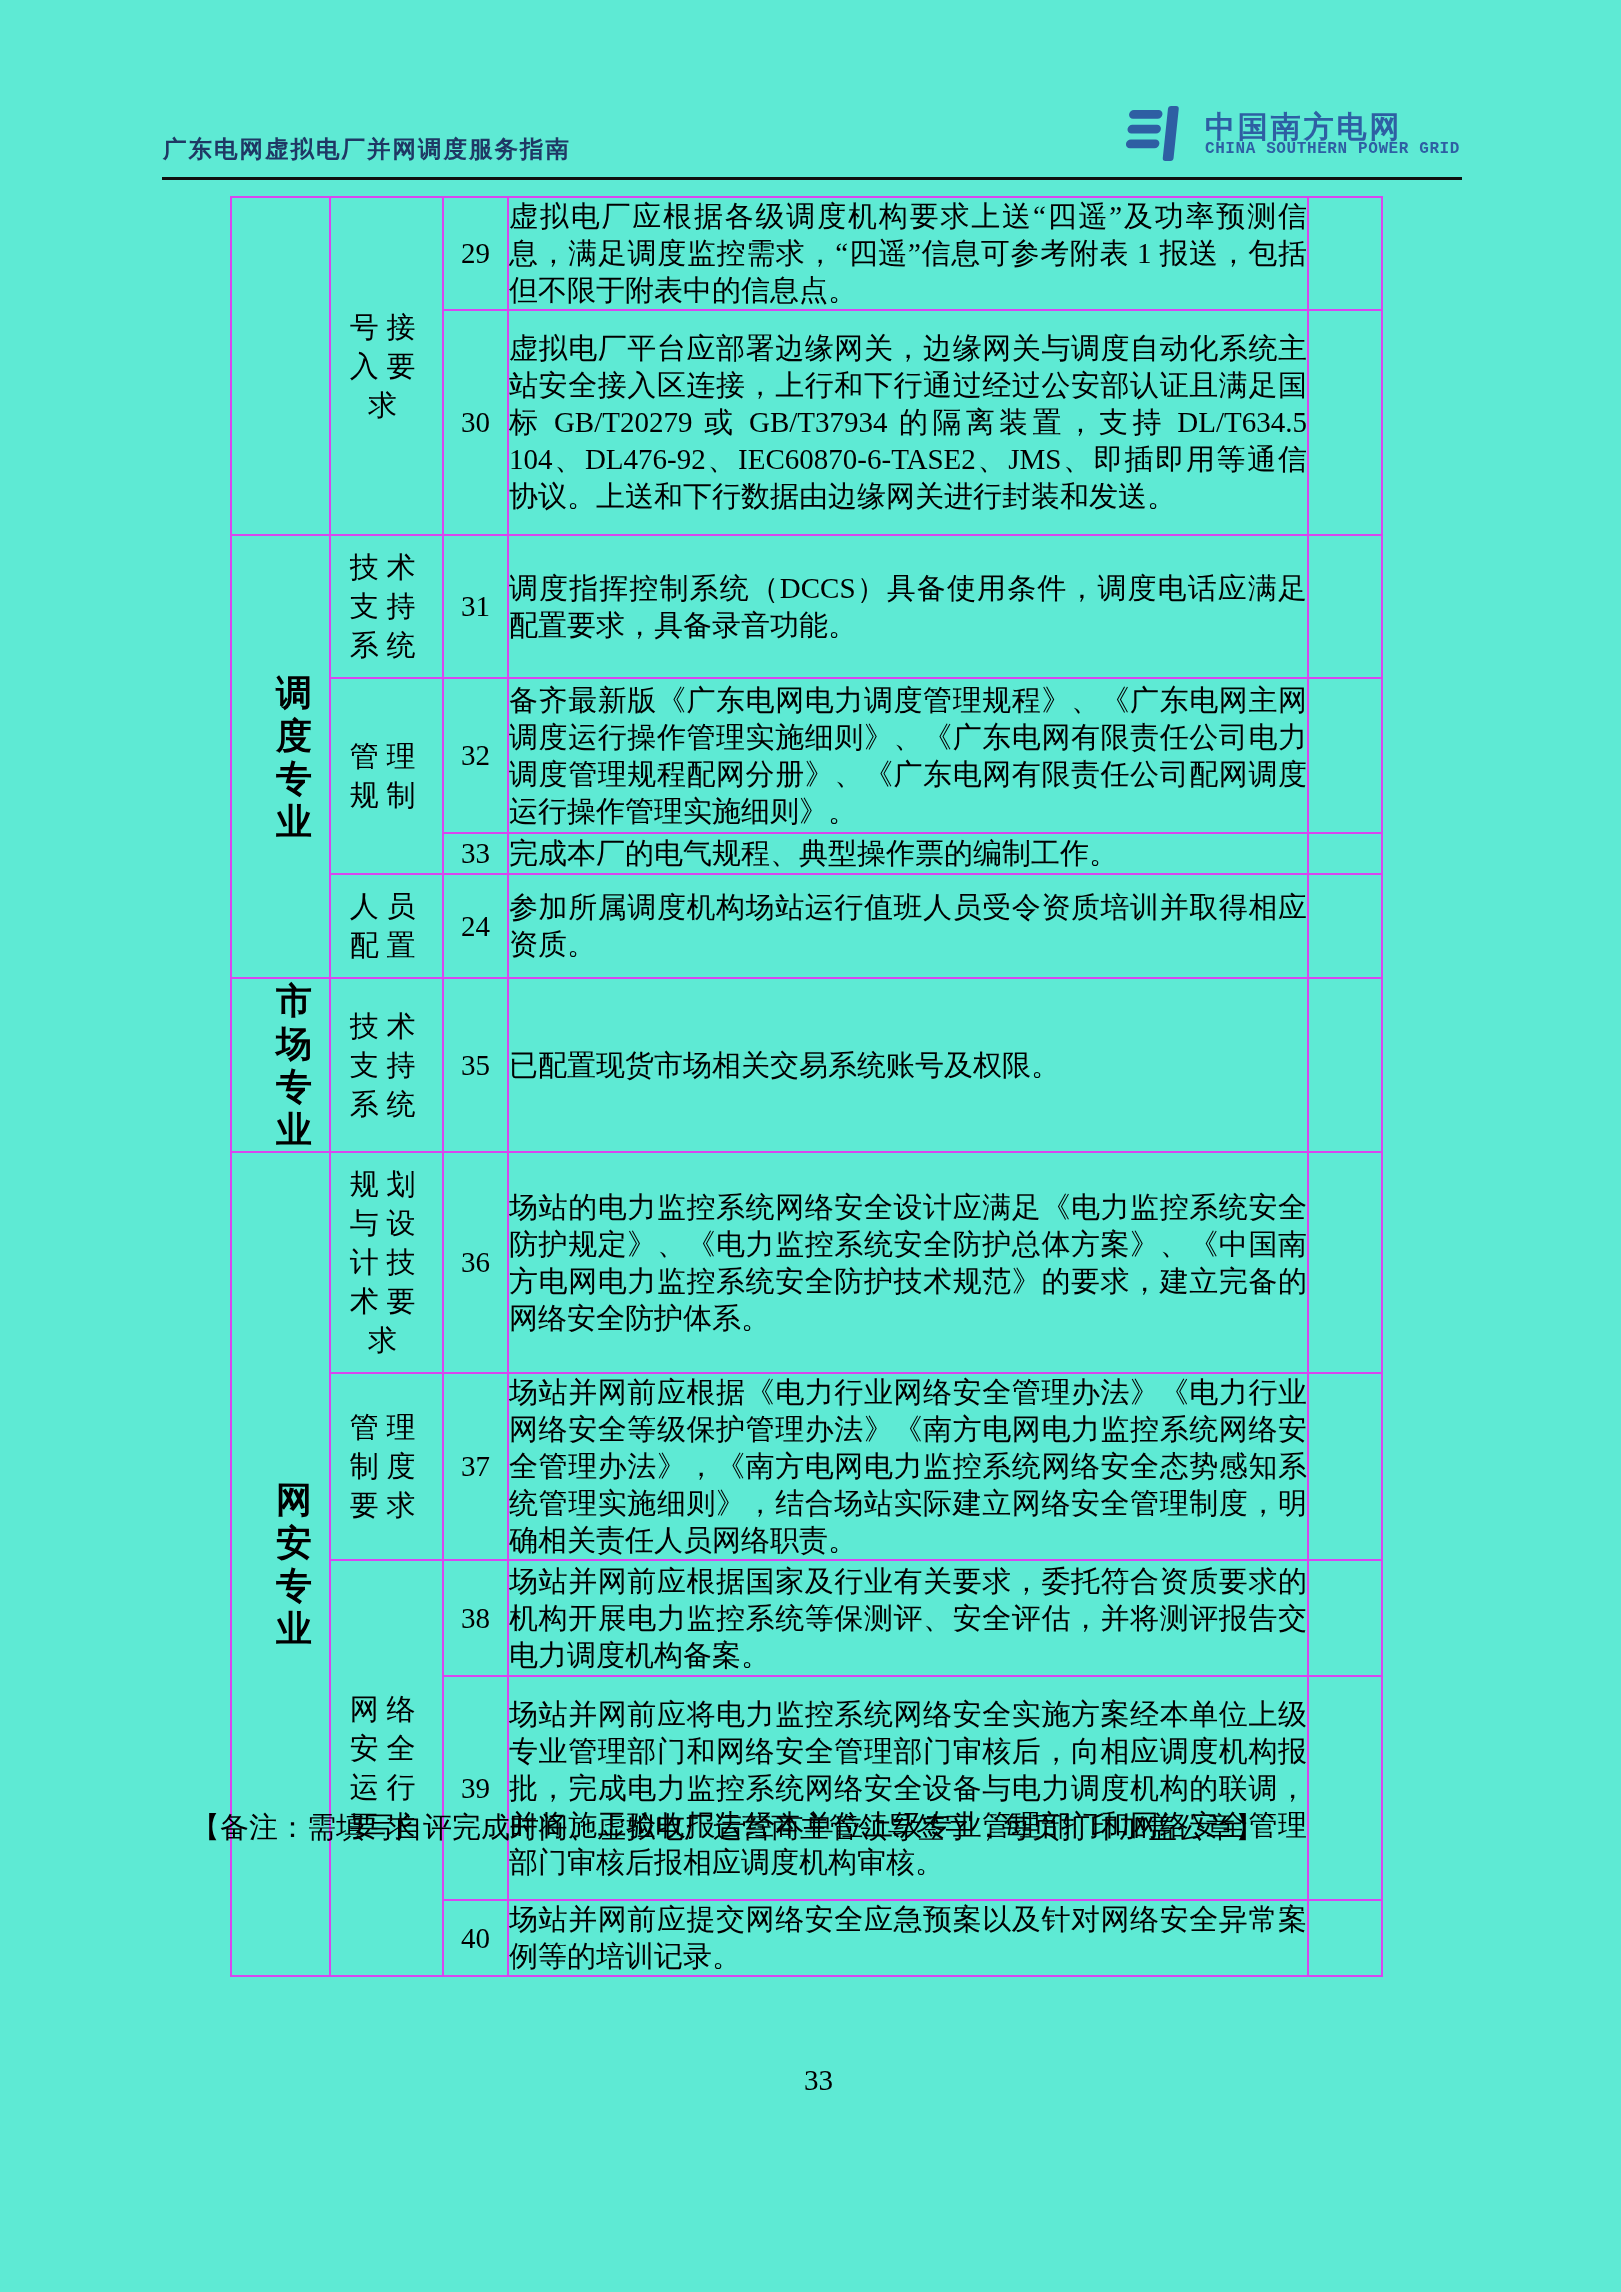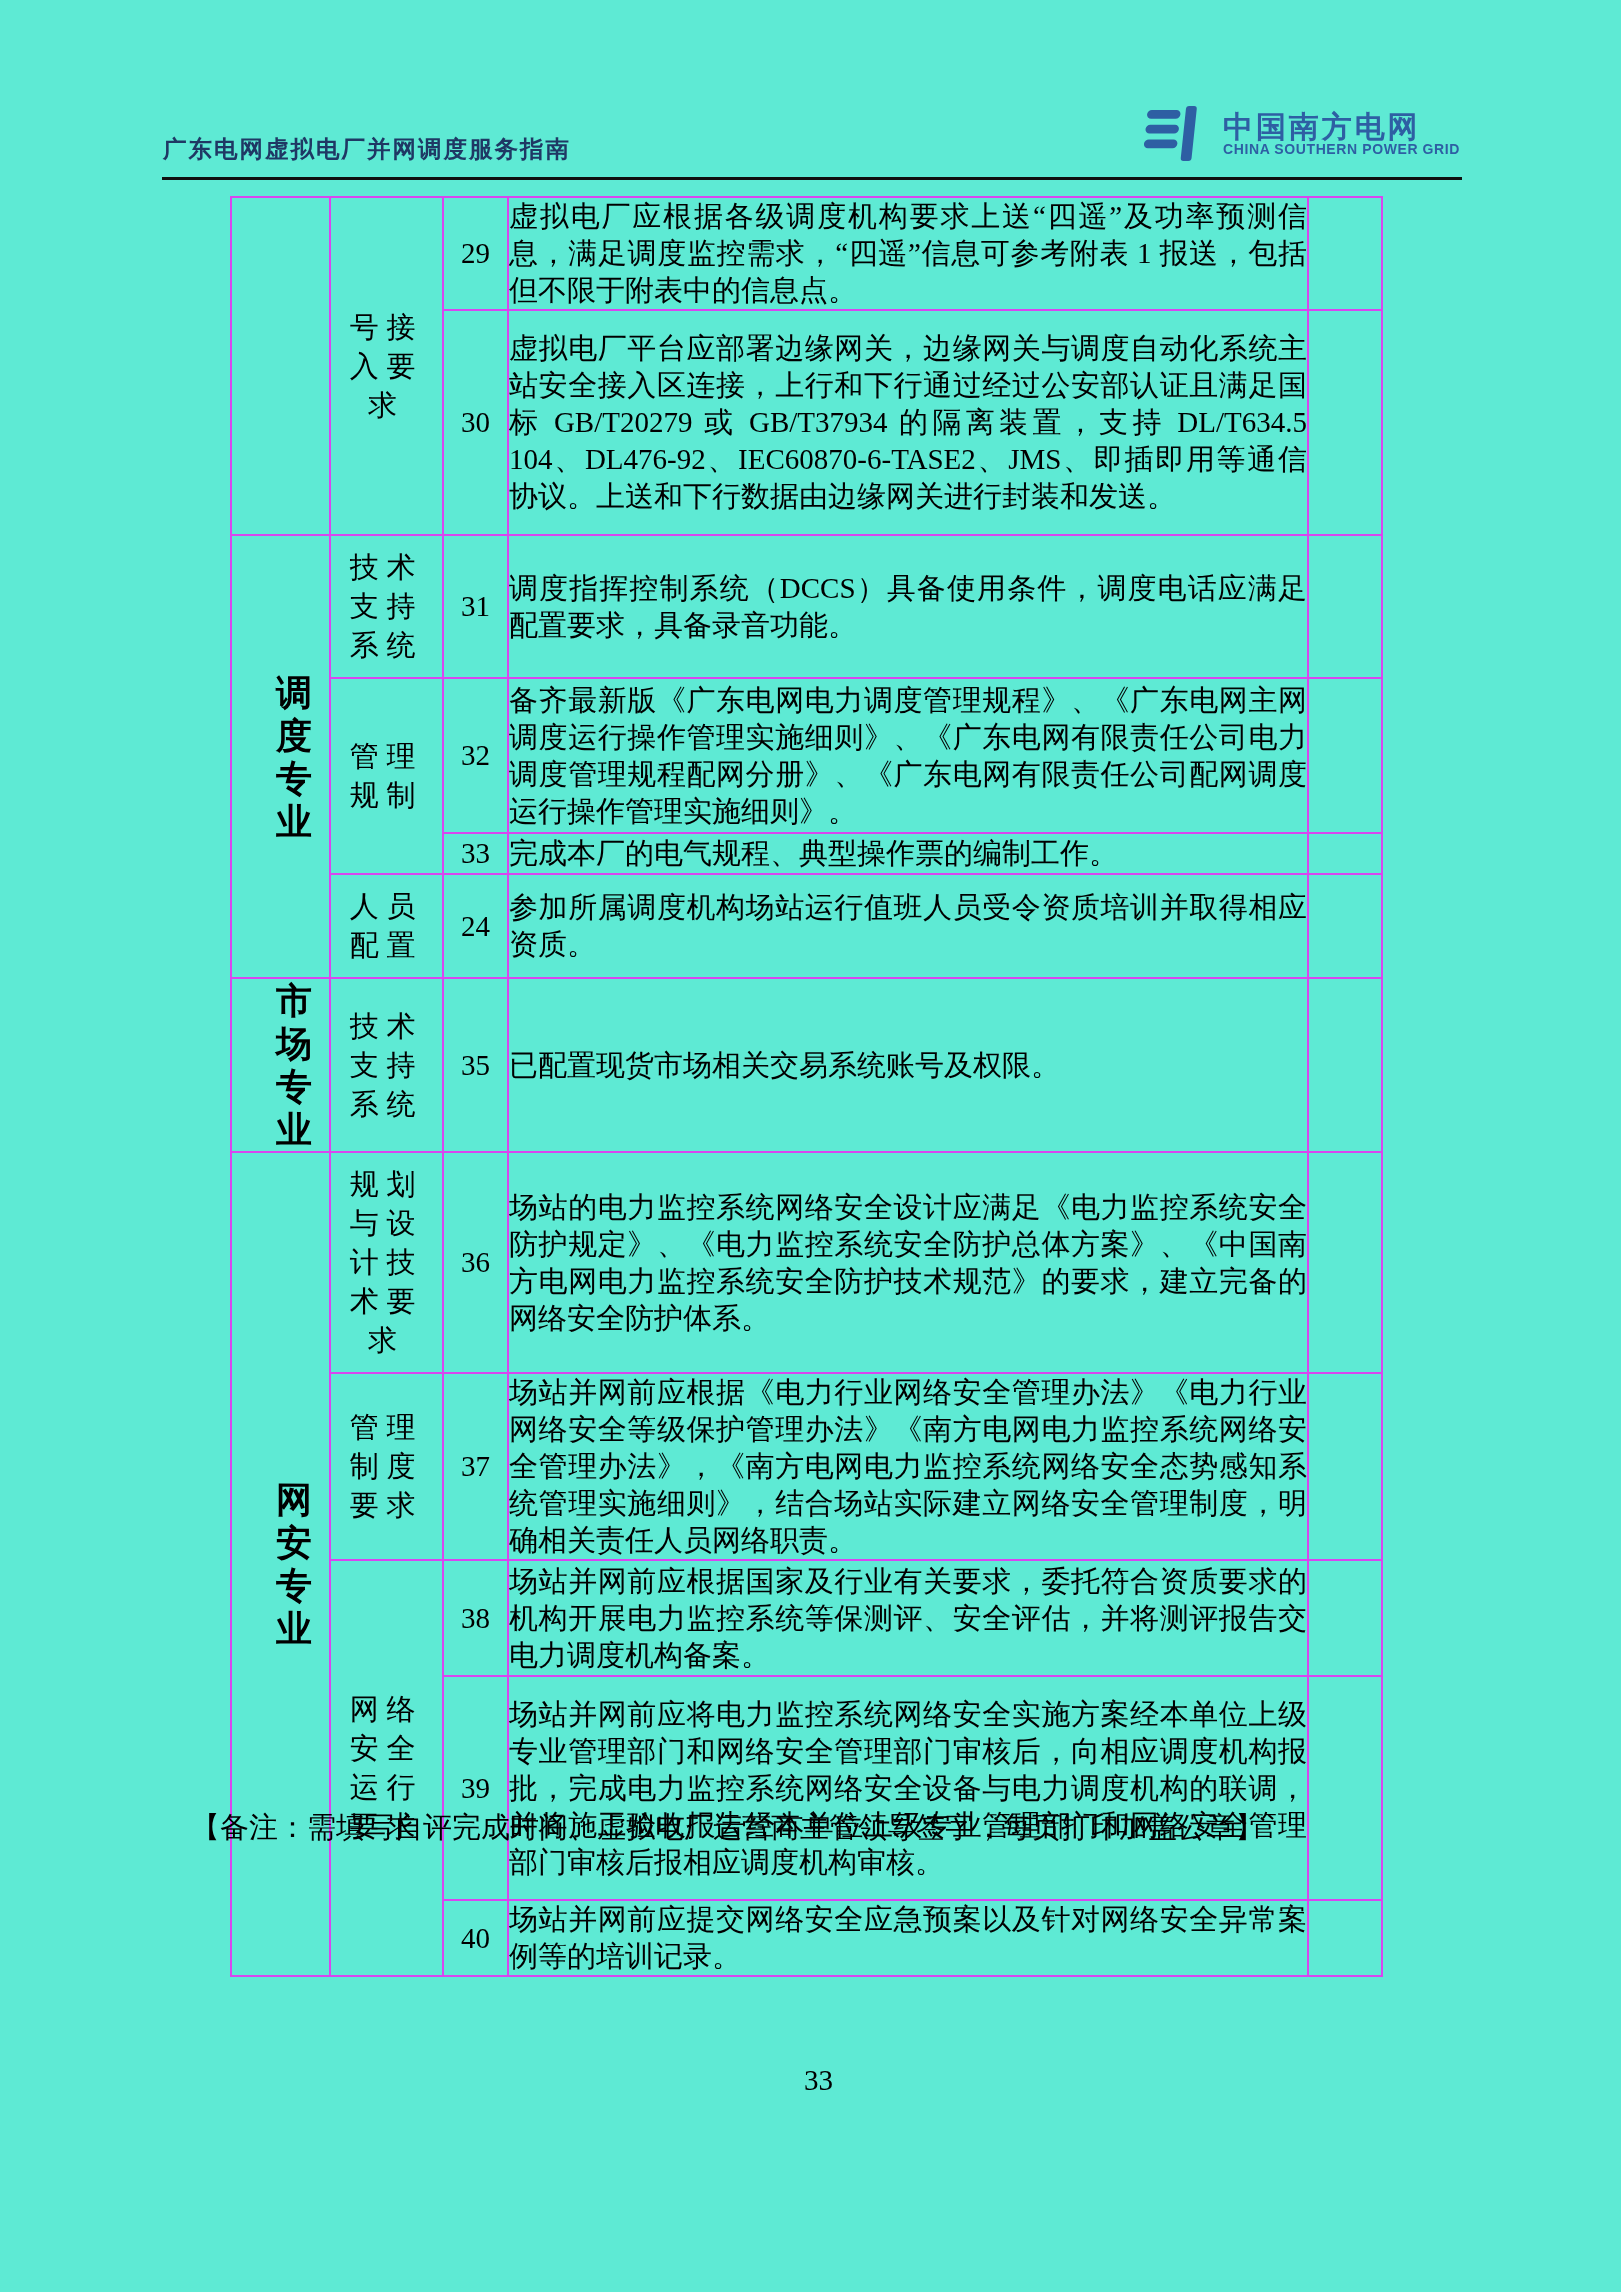--- a/index.html
+++ b/index.html
@@ -8,22 +8,22 @@
 
   
   #doc-title{position:absolute;left:163px;top:135px;font-size:23.5px;line-height:29px;
              font-family:"Liberation Sans","DejaVu Sans",sans-serif;font-weight:bold;
              letter-spacing:2px;color:#1f3864;}
   #logo{position:absolute;top:106px;right:161px;display:flex;align-items:center;gap:22px;}
   #logo svg{display:block;}
   .logo-texts{display:flex;flex-direction:column;align-items:flex-start;}
   .logo-cn{font-size:30px;line-height:33px;font-weight:bold;letter-spacing:2.9px;
            font-family:"Liberation Sans","DejaVu Sans",sans-serif;color:#2e5fa3;}
-  .logo-en{font-size:14px;line-height:13.7px;font-weight:bold;letter-spacing:0.6px;
-           font-family:Liberation Sans, sans-serif;color:#2e5fa3;}
+  .logo-en{font-size:16px;line-height:13.7px;font-weight:bold;letter-spacing:0.6px;
+           font-family:Liberation Mono, monospace;color:#2e5fa3;}
   #header-rule{position:absolute;left:162px;top:177px;width:1300px;height:2.9px;background:#101010;}
 
   
   #tbl{position:absolute;left:230px;top:196px;border-collapse:collapse;table-layout:fixed;}
   #tbl td{border:2px solid #d946ef;padding:0;vertical-align:middle;}
   td.cat{font-family:"Liberation Sans","DejaVu Sans",sans-serif;font-weight:bold;
          font-size:36px;line-height:43px;letter-spacing:5.9px;text-align:right;}
   td.cat .inner{width:75px;margin:0 auto;}
   td.sub{font-size:29px;line-height:39px;letter-spacing:7.8px;text-align:center;}
   td.sub .inner{width:78px;margin:12px auto;}

